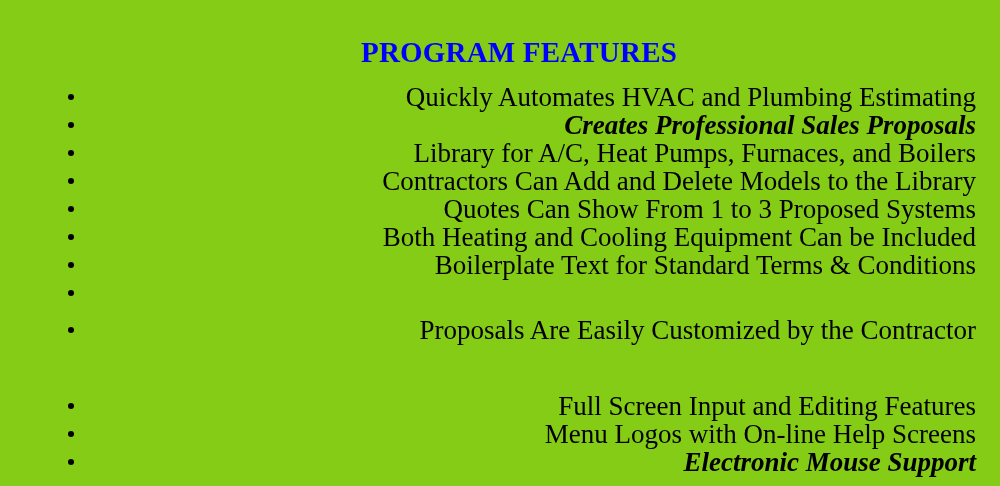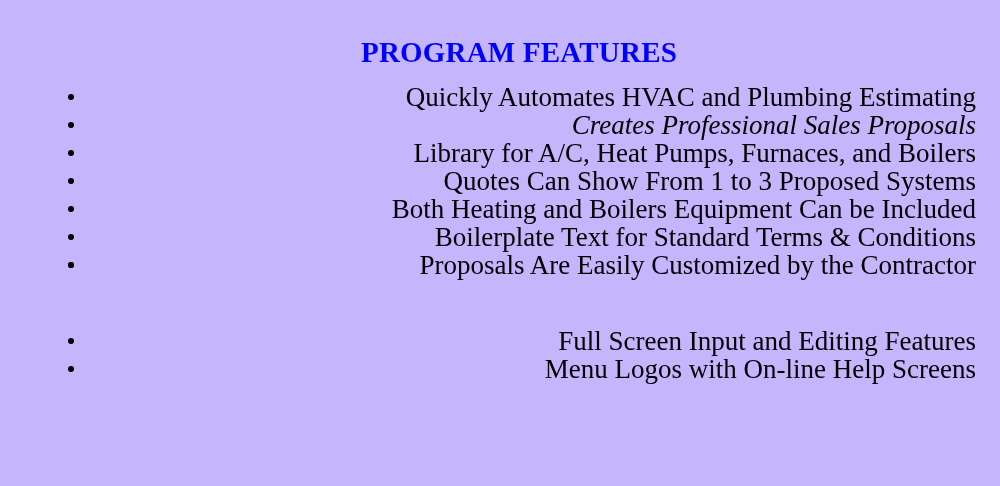--- a/index.html
+++ b/index.html
@@ -68,71 +68,79 @@
     position: absolute;
     left: 68px;
     top: 11px;
     width: 6px;
     height: 6px;
     border-radius: 50%;
     background: #000000;
   }
 
   .feature-item.emphasis {
-    font-weight: normal;
+    font-weight: bold;
     font-style: italic;
   }
 
   .feature-text {
     display: block;
   }
 </style>
 </head>
 <body>
 
-<div class="page" style="background: #c4b5fd;">
+<div class="page" style="background: #84cc16;">
 
   <h1 class="title" style="color: rgb(0, 0, 255);">PROGRAM FEATURES</h1>
 
   <ul class="feature-list">
 
   <li class="feature-item" style="color: rgb(0, 0, 0);">
         <span class="bullet" style="background: rgb(0, 0, 0);"></span>
         <span class="feature-text">Quickly Automates HVAC and Plumbing Estimating</span>
       </li>
       <li class="feature-item emphasis" style="color: rgb(0, 0, 0);">
         <span class="bullet" style="background: rgb(0, 0, 0);"></span>
         <span class="feature-text">Creates Professional Sales Proposals</span>
       </li>
       <li class="feature-item" style="color: rgb(0, 0, 0);">
         <span class="bullet" style="background: rgb(0, 0, 0);"></span>
         <span class="feature-text">Library for A/C, Heat Pumps, Furnaces, and Boilers</span>
       </li>
+      <li class="feature-item" style="color: rgb(0, 0, 0);">
+        <span class="bullet" style="background: rgb(0, 0, 0);"></span>
+        <span class="feature-text">Contractors Can Add and Delete Models to the Library</span>
+      </li>
       <li class="feature-item" style="color: rgb(0, 0, 0); padding-left: 48px;">
         <span class="bullet" style="background: rgb(0, 0, 0);"></span>
         <span class="feature-text">Quotes Can Show From 1 to 3 Proposed Systems</span>
       </li>
       <li class="feature-item" style="color: rgb(0, 0, 0);">
         <span class="bullet" style="background: rgb(0, 0, 0);"></span>
-        <span class="feature-text">Both Heating and Boilers Equipment Can be Included</span>
+        <span class="feature-text">Both Heating and Cooling Equipment Can be Included</span>
       </li>
       <li class="feature-item" style="color: rgb(0, 0, 0); padding-left: 40px;">
         <span class="bullet" style="background: rgb(0, 0, 0);"></span>
         <span class="feature-text">Boilerplate Text for Standard Terms &amp; Conditions</span>
       </li>
       <li class="feature-item emphasis" style="color: rgb(0, 0, 0);">
         <span class="bullet" style="background: rgb(0, 0, 0);"></span>
       </li>
-      <li class="feature-item" style="color: rgb(0, 0, 0);">
+      <li class="feature-item" style="color: rgb(0, 0, 0); margin-top: 37px;">
         <span class="bullet" style="background: rgb(0, 0, 0);"></span>
         <span class="feature-text">Proposals Are Easily Customized by the Contractor</span>
       </li>
       <li class="feature-item" style="color: rgb(0, 0, 0); margin-top: 48px;">
         <span class="bullet" style="background: rgb(0, 0, 0);"></span>
         <span class="feature-text">Full Screen Input and Editing Features</span>
       </li>
       <li class="feature-item" style="color: rgb(0, 0, 0);">
         <span class="bullet" style="background: rgb(0, 0, 0);"></span>
         <span class="feature-text">Menu Logos with On-line Help Screens</span>
       </li>
+      <li class="feature-item emphasis" style="color: rgb(0, 0, 0);">
+        <span class="bullet" style="background: rgb(0, 0, 0);"></span>
+        <span class="feature-text">Electronic Mouse Support</span>
+      </li>
     </ul>
 
 </div>
 
 </body></html>

